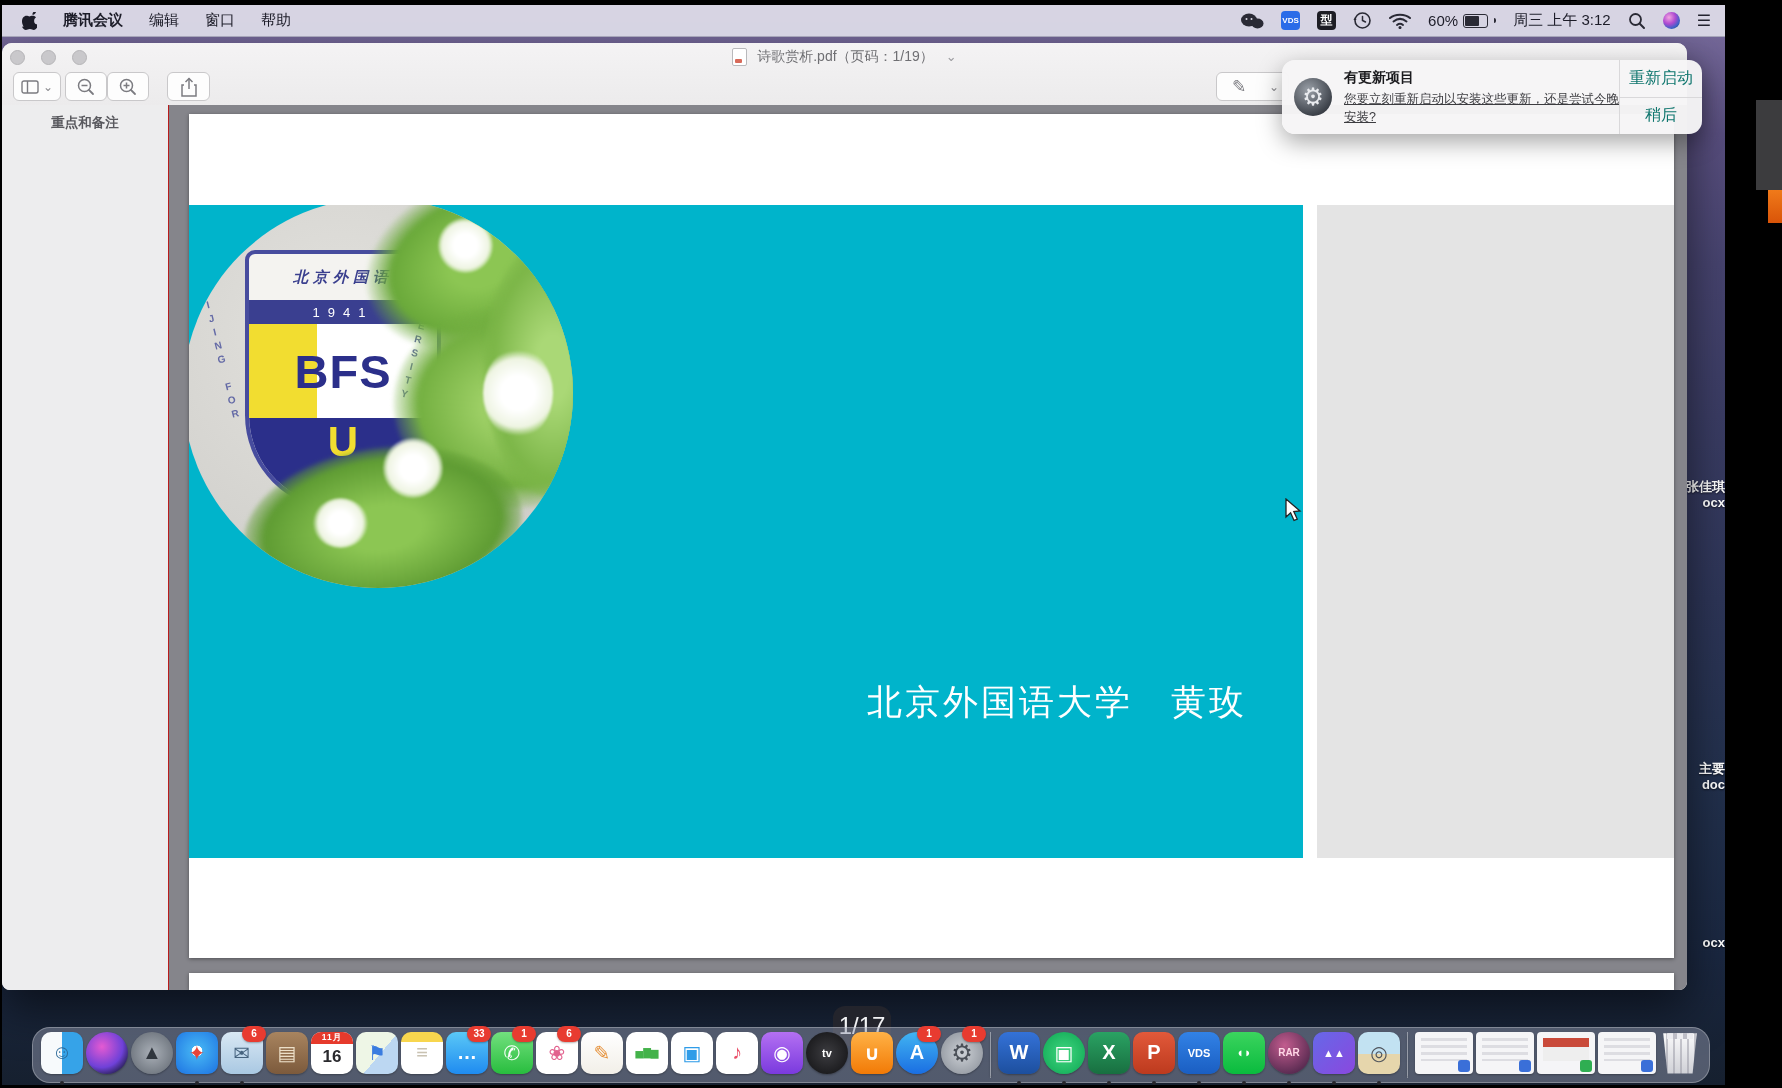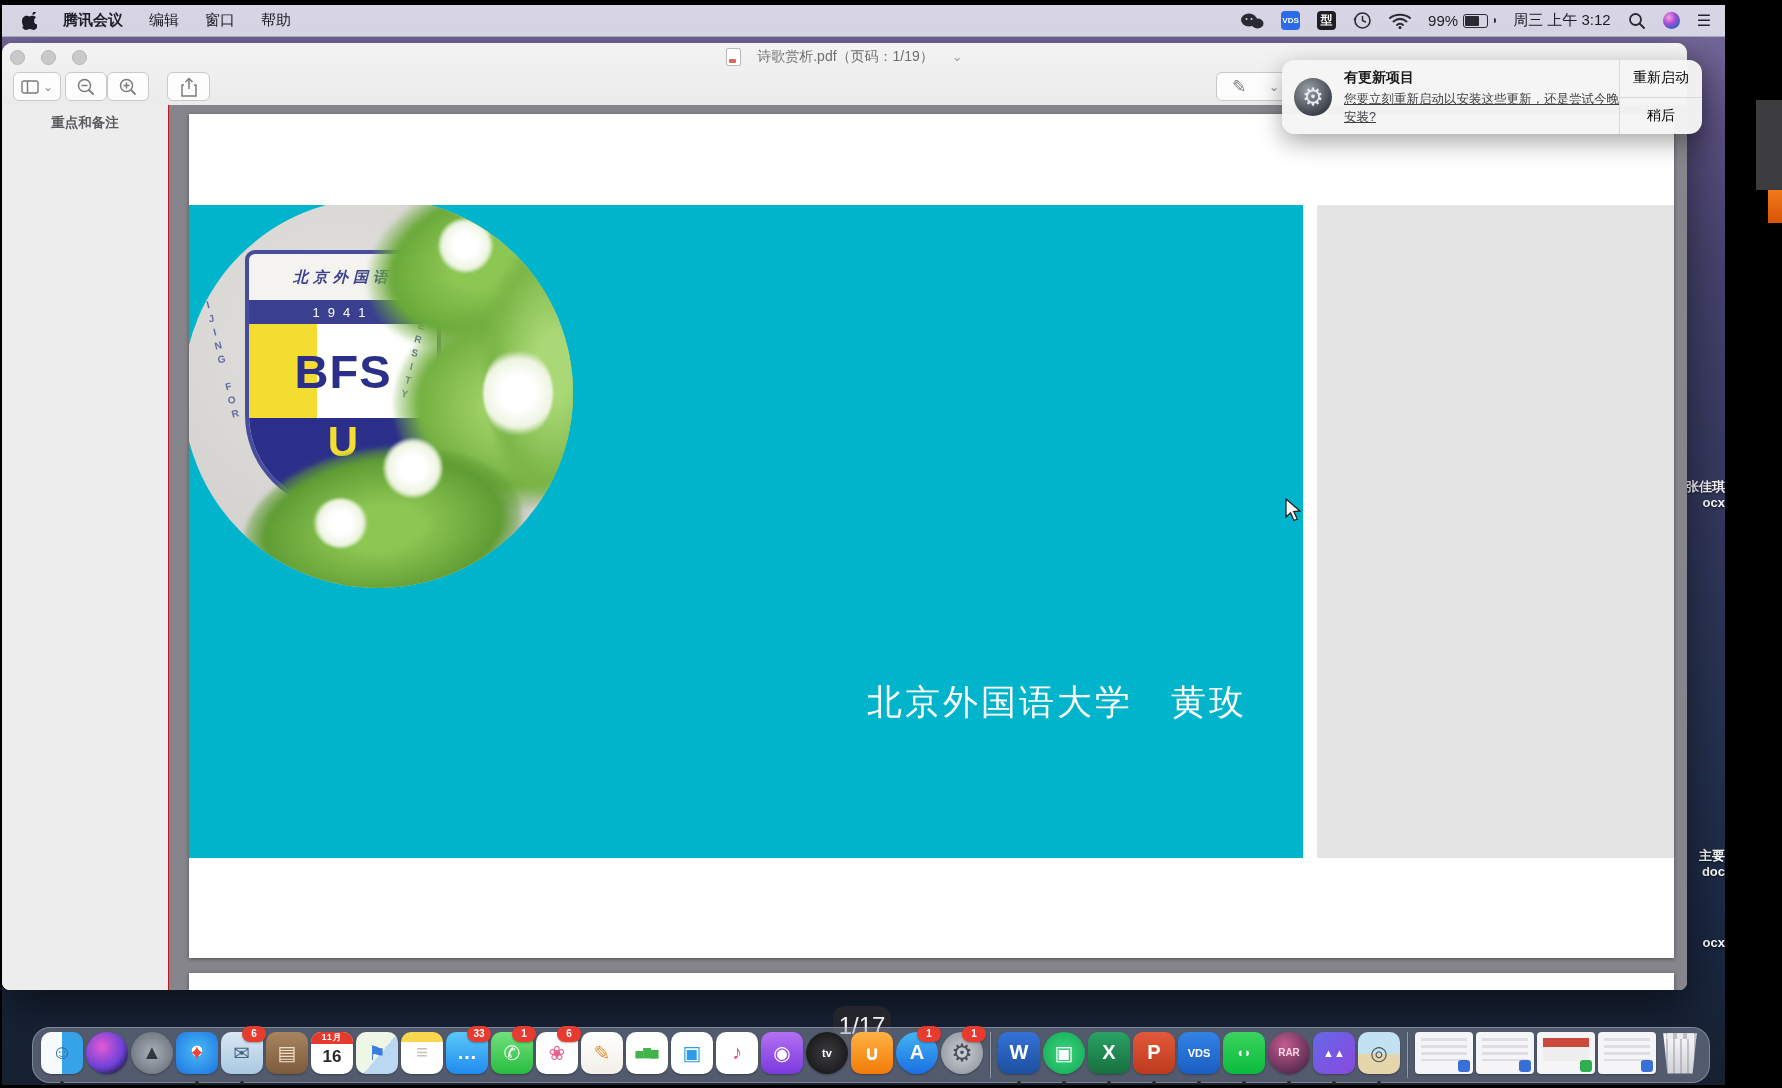--- a/index.html
+++ b/index.html
@@ -31,21 +31,21 @@
   .battery-nub{width:2px;height:5px;background:#2a2a35;border-radius:0 2px 2px 0;margin-left:1px;}
   .siri-orb{width:17px;height:17px;border-radius:50%;background:radial-gradient(circle at 35% 32%,#f2a4e0,#b04ad0 40%,#3a62c8 70%,#191a38 95%);}
   .menu-clock{white-space:nowrap;}
 
   
   .pv-window{position:absolute;left:0;top:38px;width:1685px;height:947px;border-radius:10px 10px 8px 8px;
              background:#f1f0f1;box-shadow:0 18px 45px rgba(0,0,0,0.55);overflow:hidden;z-index:10;}
   .pv-header{position:relative;height:62px;background:linear-gradient(#f4f3f4,#ecebec);border-bottom:1px solid #c6c5c7;}
   .traffic{position:absolute;top:7px;left:8px;display:flex;gap:16px;}
   .tl{width:13px;height:13px;border-radius:50%;background:#c9c8cb;border:1px solid #b5b4b7;}
-  .pv-titlerow{height:27px;display:flex;align-items:center;justify-content:center;gap:16px;color:#6f6f73;font-size:14px;}
+  .pv-titlerow{height:27px;display:flex;align-items:center;justify-content:center;gap:10px;color:#6f6f73;font-size:14px;}
   .doc-ico{position:relative;width:13px;height:16px;background:#fff;border:1px solid #b9b9bc;border-radius:2px;}
   .doc-ico:after{content:"";position:absolute;left:2px;bottom:2px;width:7px;height:4px;background:#d86a5a;border-radius:1px;}
   .title-chev{font-size:13px;color:#9a9a9e;margin-left:2px;}
   .pv-toolbar{position:relative;height:34px;}
   .tb-btn{position:absolute;top:2px;height:27px;background:#fdfdfd;border:1px solid #c9c8ca;border-radius:6px;
           display:flex;align-items:center;justify-content:center;color:#7b7b80;}
   .tb-sidebar{left:11px;width:46px;gap:4px;}
   .tb-zoom-out{left:63px;width:40px;}
   .tb-zoom-in{left:105px;width:40px;}
   .tb-share{left:165px;width:41px;}
@@ -101,30 +101,30 @@
   
   .notif{position:absolute;left:1280px;top:55px;width:420px;height:74px;background:rgba(246,245,246,0.97);
          border-radius:13px;box-shadow:0 8px 24px rgba(0,0,0,0.35);display:flex;z-index:50;overflow:hidden;}
   .notif-icon{flex:none;width:62px;display:flex;align-items:center;justify-content:center;}
   .gear-orb{width:38px;height:38px;border-radius:50%;background:radial-gradient(circle at 38% 32%,#9aa0a8,#3f444c 70%,#23262c);
             display:flex;align-items:center;justify-content:center;color:#e8eaee;font-size:24px;}
   .notif-text{flex:1;padding-top:9px;min-width:0;}
   .notif-title{font-size:14px;font-weight:bold;color:#1b1b1e;margin-bottom:3px;}
   .notif-body{font-size:12.5px;color:#3c3c40;line-height:1.45;width:276px;text-decoration:underline;}
   .notif-actions{flex:none;width:82px;border-left:1px solid #d9d8da;display:flex;flex-direction:column;}
-  .notif-btn{flex:1;display:flex;align-items:center;justify-content:center;font-size:14px;color:#000000;cursor:default;}
+  .notif-btn{flex:1;display:flex;align-items:center;justify-content:center;font-size:16px;color:#0f766e;cursor:default;}
   .notif-btn + .notif-btn{border-top:1px solid #d9d8da;}
 
   
   .desktop-files{position:absolute;left:1681px;top:0;width:42px;height:100%;z-index:5;}
   .desktop-file{position:absolute;width:42px;overflow:hidden;color:#fff;font-size:13px;font-weight:bold;
                 text-shadow:0 1px 2px rgba(0,0,0,0.65);line-height:16px;}
   .df-line{white-space:nowrap;direction:rtl;overflow:hidden;}
   .desktop-file:nth-of-type(1){top:474px;}
-  .desktop-file:nth-of-type(2){top:843px;}
+  .desktop-file:nth-of-type(2){top:756px;}
   .desktop-file:nth-of-type(3){top:930px;}
 
   
   .hud{position:absolute;left:831px;top:1001px;width:58px;height:40px;border-radius:12px;
        background:rgba(38,38,44,0.88);color:#f2f2f4;display:flex;align-items:center;justify-content:center;
        font-size:24px;z-index:20;}
 
   
   .dock{position:absolute;left:30px;bottom:2px;height:54px;border-radius:18px;
         background:rgba(148,154,176,0.48);border:1px solid rgba(255,255,255,0.28);
@@ -201,21 +201,21 @@
         </span>
         <span class="mb-ico">
           <svg class="ic" width="22" height="16" viewBox="0 0 22 16">
               <path d="M1 5 C6 .5 16 .5 21 5" fill="none" stroke="#2a2a35" stroke-width="2" stroke-linecap="round"></path>
               <path d="M4.5 8.5 C8.5 5.3 13.5 5.3 17.5 8.5" fill="none" stroke="#2a2a35" stroke-width="2" stroke-linecap="round"></path>
               <path d="M8 12 C9.8 10.6 12.2 10.6 14 12" fill="none" stroke="#2a2a35" stroke-width="2" stroke-linecap="round"></path>
               <circle cx="11" cy="14.6" r="1.5" fill="#2a2a35"></circle>
             </svg>
         </span>
         <span class="battery-wrap">
-          <span>99%</span>
+          <span>60%</span>
           <span class="battery-body">
               <span class="battery-fill"></span>
             </span>
           <span class="battery-nub"></span>
         </span>
         <span class="menu-clock">周三 上午 3:12</span>
         <span class="mb-ico">
           <svg class="ic" width="18" height="18" viewBox="0 0 18 18">
               <circle cx="7.5" cy="7.5" r="5.5" fill="none" stroke="#2a2a35" stroke-width="1.8"></circle>
               <line x1="11.8" y1="11.8" x2="16" y2="16" stroke="#2a2a35" stroke-width="2" stroke-linecap="round"></line>

